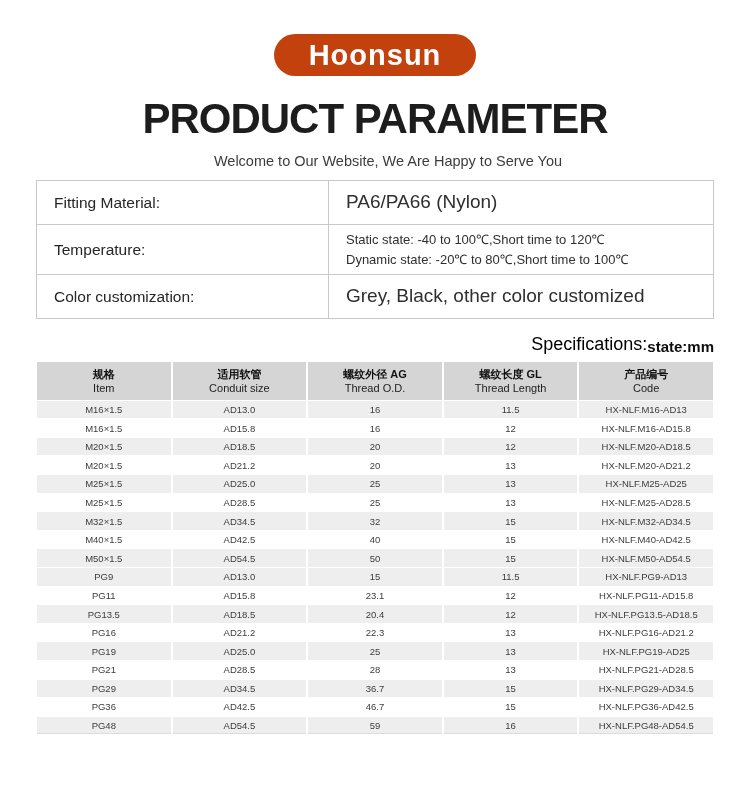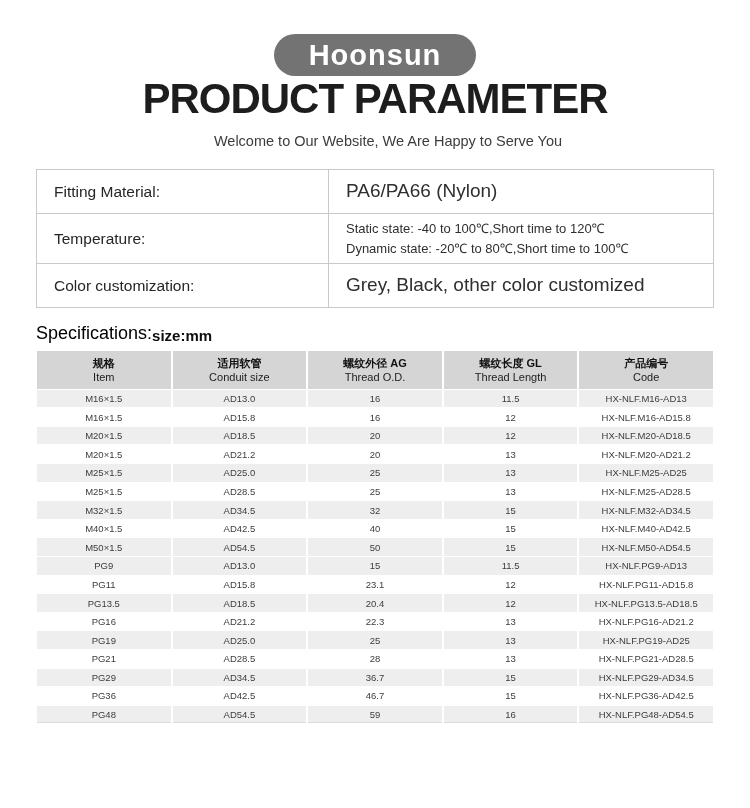--- a/index.html
+++ b/index.html
@@ -4,52 +4,52 @@
 <style>
   * { margin:0; padding:0; box-sizing:border-box; }
   html,body { width:750px; background:#ffffff; font-family:"Liberation Sans", sans-serif; }
   .page { width:750px; height:808px; background:#fff; overflow:hidden; }
 
   .logo-wrap { display:flex; justify-content:center; padding-top:34px; }
   .logo-pill { width:202px; height:42px; border-radius:21px; background:#e60012;
                display:flex; align-items:center; justify-content:center; }
   .logo-text { color:#ffffff; font-size:29px; font-weight:bold; letter-spacing:1px; }
 
-  .title { text-align:center; margin-top:0; font-size:42px; line-height:1.1;
+  .title { text-align:center; margin-top:20px; font-size:42px; line-height:1.1;
            font-weight:900; letter-spacing:-1px; color:#1d1d1d; }
   .subtitle { text-align:center; margin-top:11px; font-size:14.5px; color:#3c3c3c;margin-left:26px; }
 
-  .info-table { width:678px; margin:20px auto 0; border-collapse:collapse; table-layout:fixed; }
+  .info-table { width:678px; margin:11px auto 0; border-collapse:collapse; table-layout:fixed; }
   .info-table td { border:1px solid #c9c9c9; vertical-align:middle; }
   .info-label { width:292px; padding-left:17px; font-size:15.5px; color:#262626; height:44px; }
   .info-value { padding-left:17px; font-size:15px; color:#2f2f2f; }
   .value-line { font-size:19px; line-height:1.4; }
   .row-temperature .info-value { padding-top:5px; padding-bottom:5px; }
   .row-temperature .value-line { font-size:13px; line-height:1.5; }
 
-  .spec-bar { width:678px; margin:15px auto 0; display:flex; justify-content:flex-start; align-items:flex-end; }
+  .spec-bar { width:678px; margin:15px auto 0; display:flex; justify-content:flex-end; align-items:flex-end; }
   .spec-heading { font-size:18px; color:#000; }
   .unit-label { font-size:15px; font-weight:bold; color:#0d0d0d; }
 
   .spec-table { width:680px; margin:6px auto 0; border-collapse:separate; border-spacing:2px 1px; table-layout:fixed; }
   .spec-table thead th { background:#d5d5d5; padding:6px 0 4px; vertical-align:middle; }
   .th-zh { font-size:11px; font-weight:bold; color:#111; line-height:1.25; }
   .th-en { font-size:11px; font-weight:normal; color:#1c1c1c; line-height:1.25; }
   .spec-table tbody td { text-align:center; height:17.6px; font-size:9.5px; color:#3c3c3c; vertical-align:middle; }
   .spec-table tbody tr.odd td { background:#ffffff; }
   .spec-table tbody tr.even td { background:#eeeeee; }
   .spec-table tbody tr:last-child td { border-bottom:1px solid #dcdcdc; }
 </style>
 </head>
 <body>
 
 <div class="page">
 
   <div class="logo-wrap">
-    <div class="logo-pill" style="background: #737373;">
+    <div class="logo-pill" style="background: #c2410c;">
       <span class="logo-text">Hoonsun</span>
     </div>
   </div>
 
   <h1 class="title">PRODUCT PARAMETER</h1>
   <div class="subtitle">Welcome to Our Website, We Are Happy to Serve You</div>
 
   <table class="info-table">
     <tbody>
         <tr>
@@ -69,21 +69,21 @@
       <td class="info-label">Color customization:</td>
       <td class="info-value">
         <div class="value-line">Grey, Black, other color customized</div>
       </td>
     </tr>
   </tbody>
     </table>
 
   <div class="spec-bar">
     <span class="spec-heading">Specifications:</span>
-    <span class="unit-label">size:mm</span>
+    <span class="unit-label">state:mm</span>
   </div>
 
   <table class="spec-table">
     <thead>
       <tr id="spec-head-row">
           <th>
             <div class="th-zh">规格</div>
             <div class="th-en">Item</div>
           </th>
           <th>

